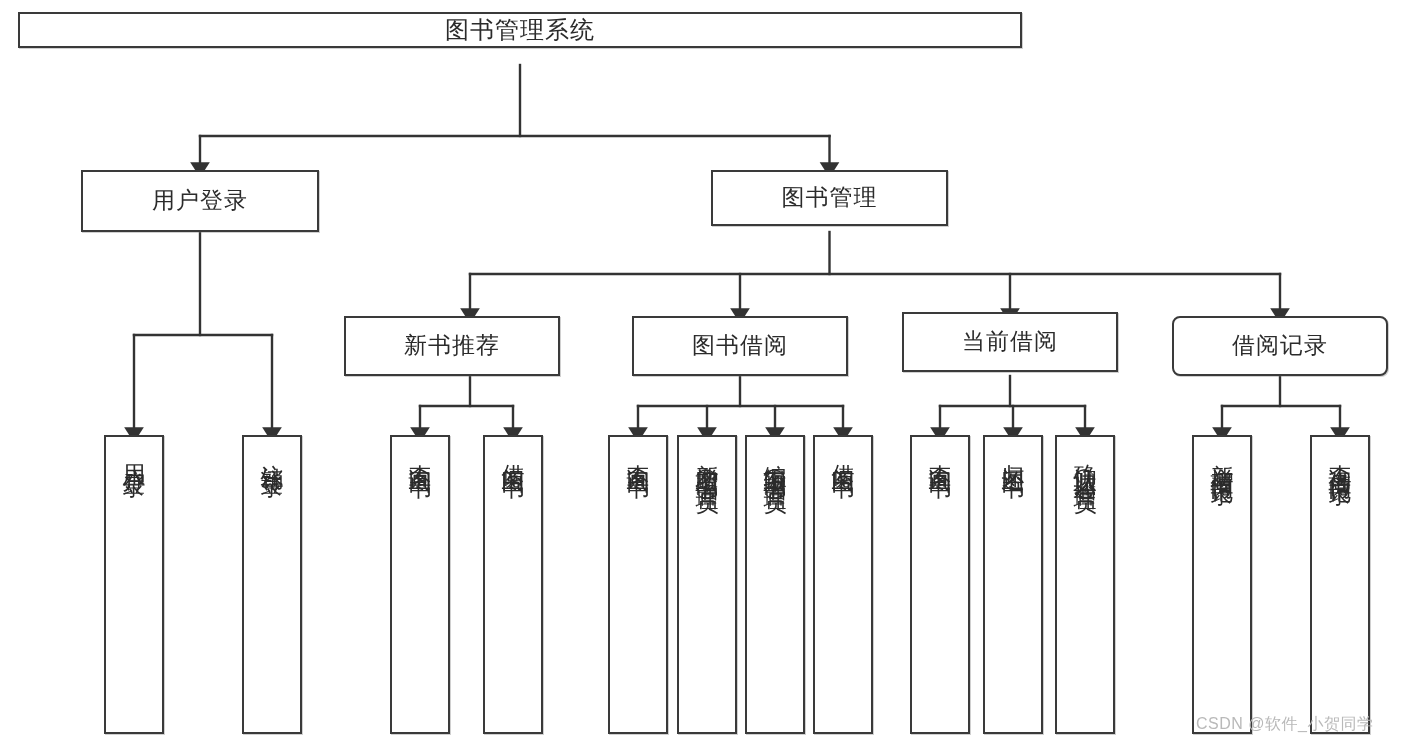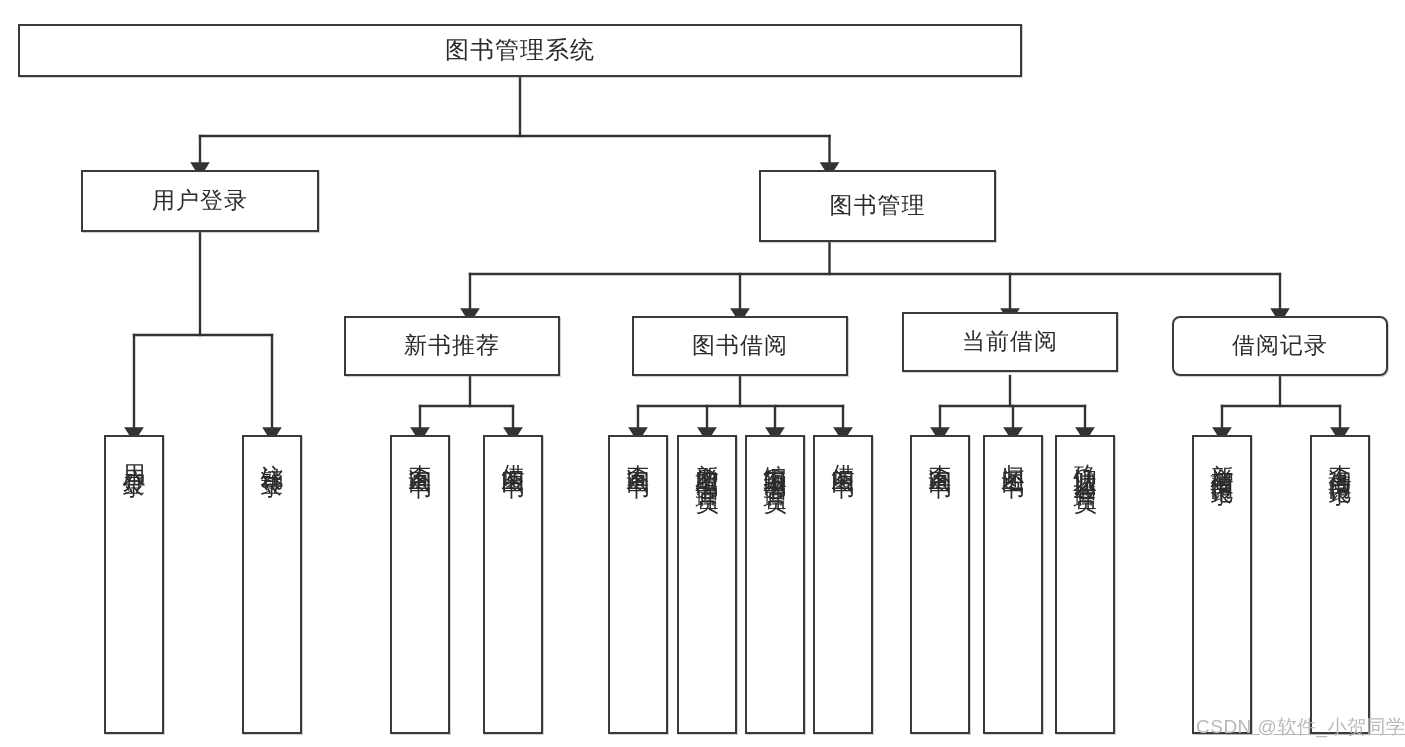--- a/index.html
+++ b/index.html
@@ -59,25 +59,24 @@
     font-size: 23px;
     writing-mode: vertical-rl;
     text-orientation: upright;
     letter-spacing: 4px;
     white-space: nowrap;
     line-height: 1;
   }
   .watermark {
     position: absolute;
     color: #b9b9b9;
-    font-size: 19px;
+    font-size: 16px;
     letter-spacing: 0.5px;
     white-space: nowrap;
     user-select: none;
-    text-decoration: underline;
   }
 </style>
 </head>
 <body>
 
 <div id="diagram-canvas">
 
   <svg id="edge-layer" viewBox="0 0 1405 747" width="1405" height="747" xmlns="http://www.w3.org/2000/svg">
     <defs>
       <marker id="arrowhead" markerWidth="9" markerHeight="9" refX="2.4" refY="4.5" orient="auto" markerUnits="strokeWidth">
@@ -115,27 +114,27 @@
         <line x1="1013" y1="406" x2="1013" y2="433" marker-end="url(#arrowhead)"></line>
         <line x1="1085" y1="406" x2="1085" y2="433" marker-end="url(#arrowhead)"></line>
         <line x1="1280" y1="376" x2="1280" y2="406"></line>
         <line x1="1222" y1="406" x2="1340" y2="406"></line>
         <line x1="1222" y1="406" x2="1222" y2="433" marker-end="url(#arrowhead)"></line>
         <line x1="1340" y1="406" x2="1340" y2="433" marker-end="url(#arrowhead)"></line>
       </g>
   </svg>
 
   <div id="node-layer">
-      <div class="node h root" style="left: 18px; top: 24px; width: 1004px; height: 53px;">
+      <div class="node h root" style="left: 18px; top: 12px; width: 1004px; height: 36px;">
         <span class="node-label">图书管理系统</span>
       </div>
       <div class="node h" style="left: 81px; top: 170px; width: 238px; height: 62px;">
         <span class="node-label">用户登录</span>
       </div>
-      <div class="node h" style="left: 711px; top: 170px; width: 237px; height: 72px; margin-left: 48px;">
+      <div class="node h" style="left: 711px; top: 170px; width: 237px; height: 56px;">
         <span class="node-label">图书管理</span>
       </div>
       <div class="node h" style="left: 344px; top: 316px; width: 216px; height: 60px;">
         <span class="node-label">新书推荐</span>
       </div>
       <div class="node h" style="left: 632px; top: 316px; width: 216px; height: 60px;">
         <span class="node-label">图书借阅</span>
       </div>
       <div class="node h" style="left: 902px; top: 312px; width: 216px; height: 60px;">
         <span class="node-label">当前借阅</span>

